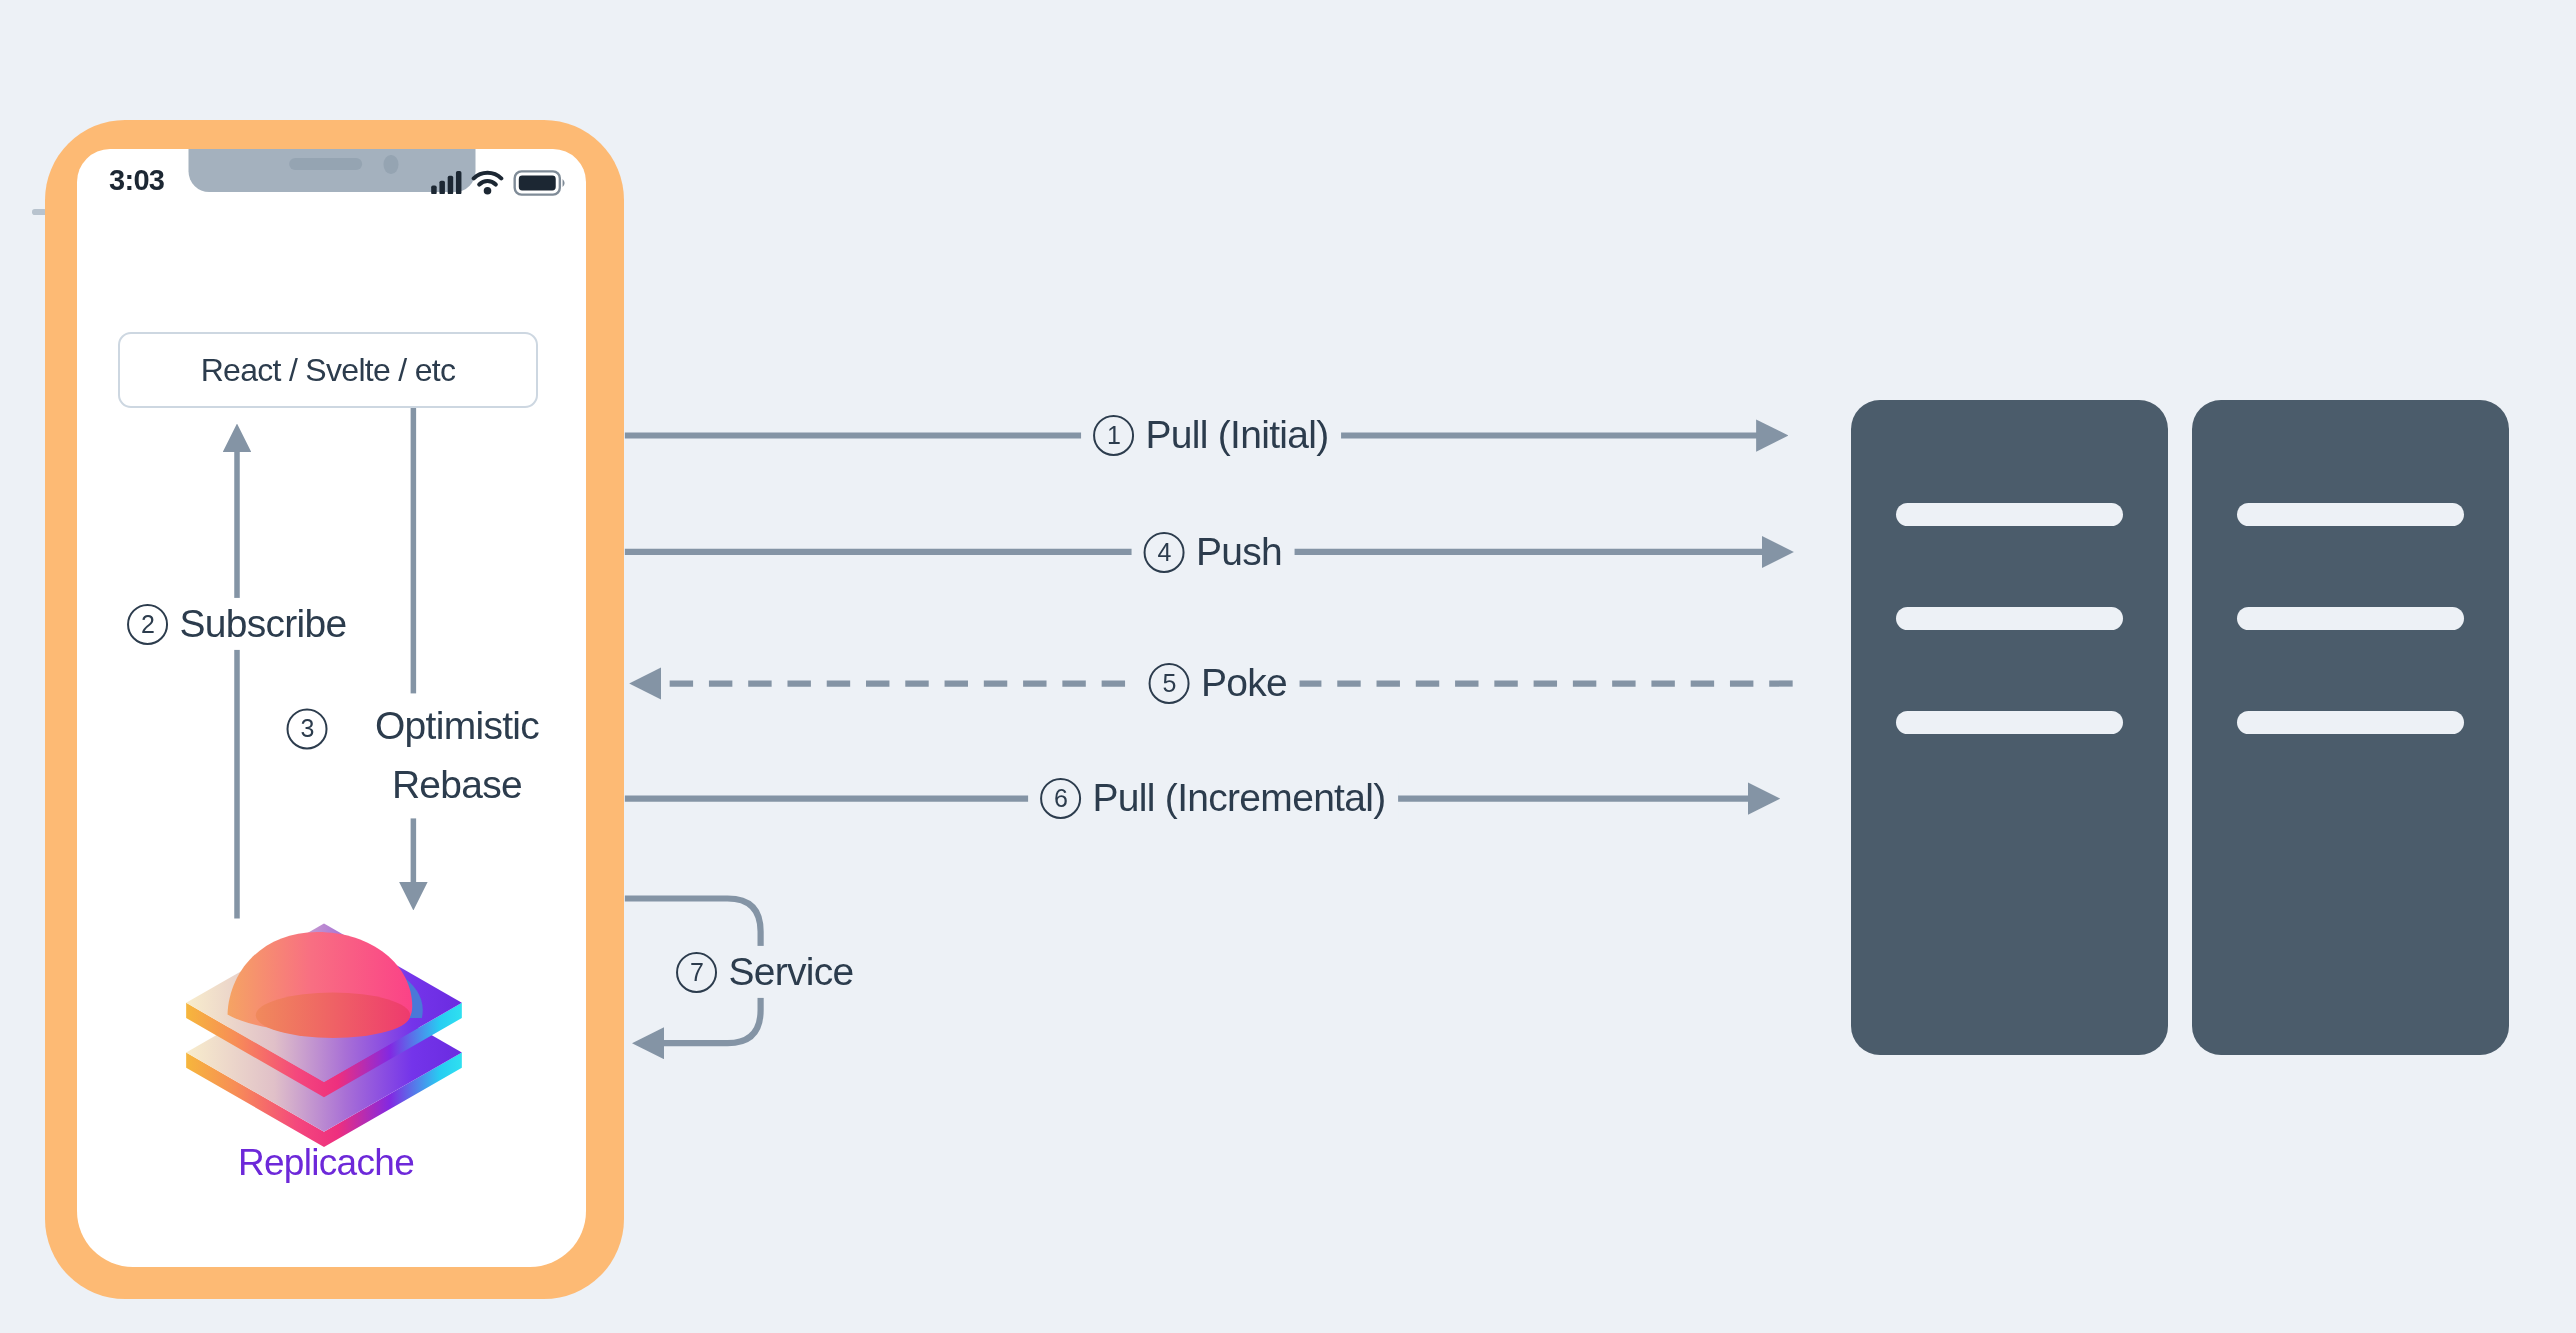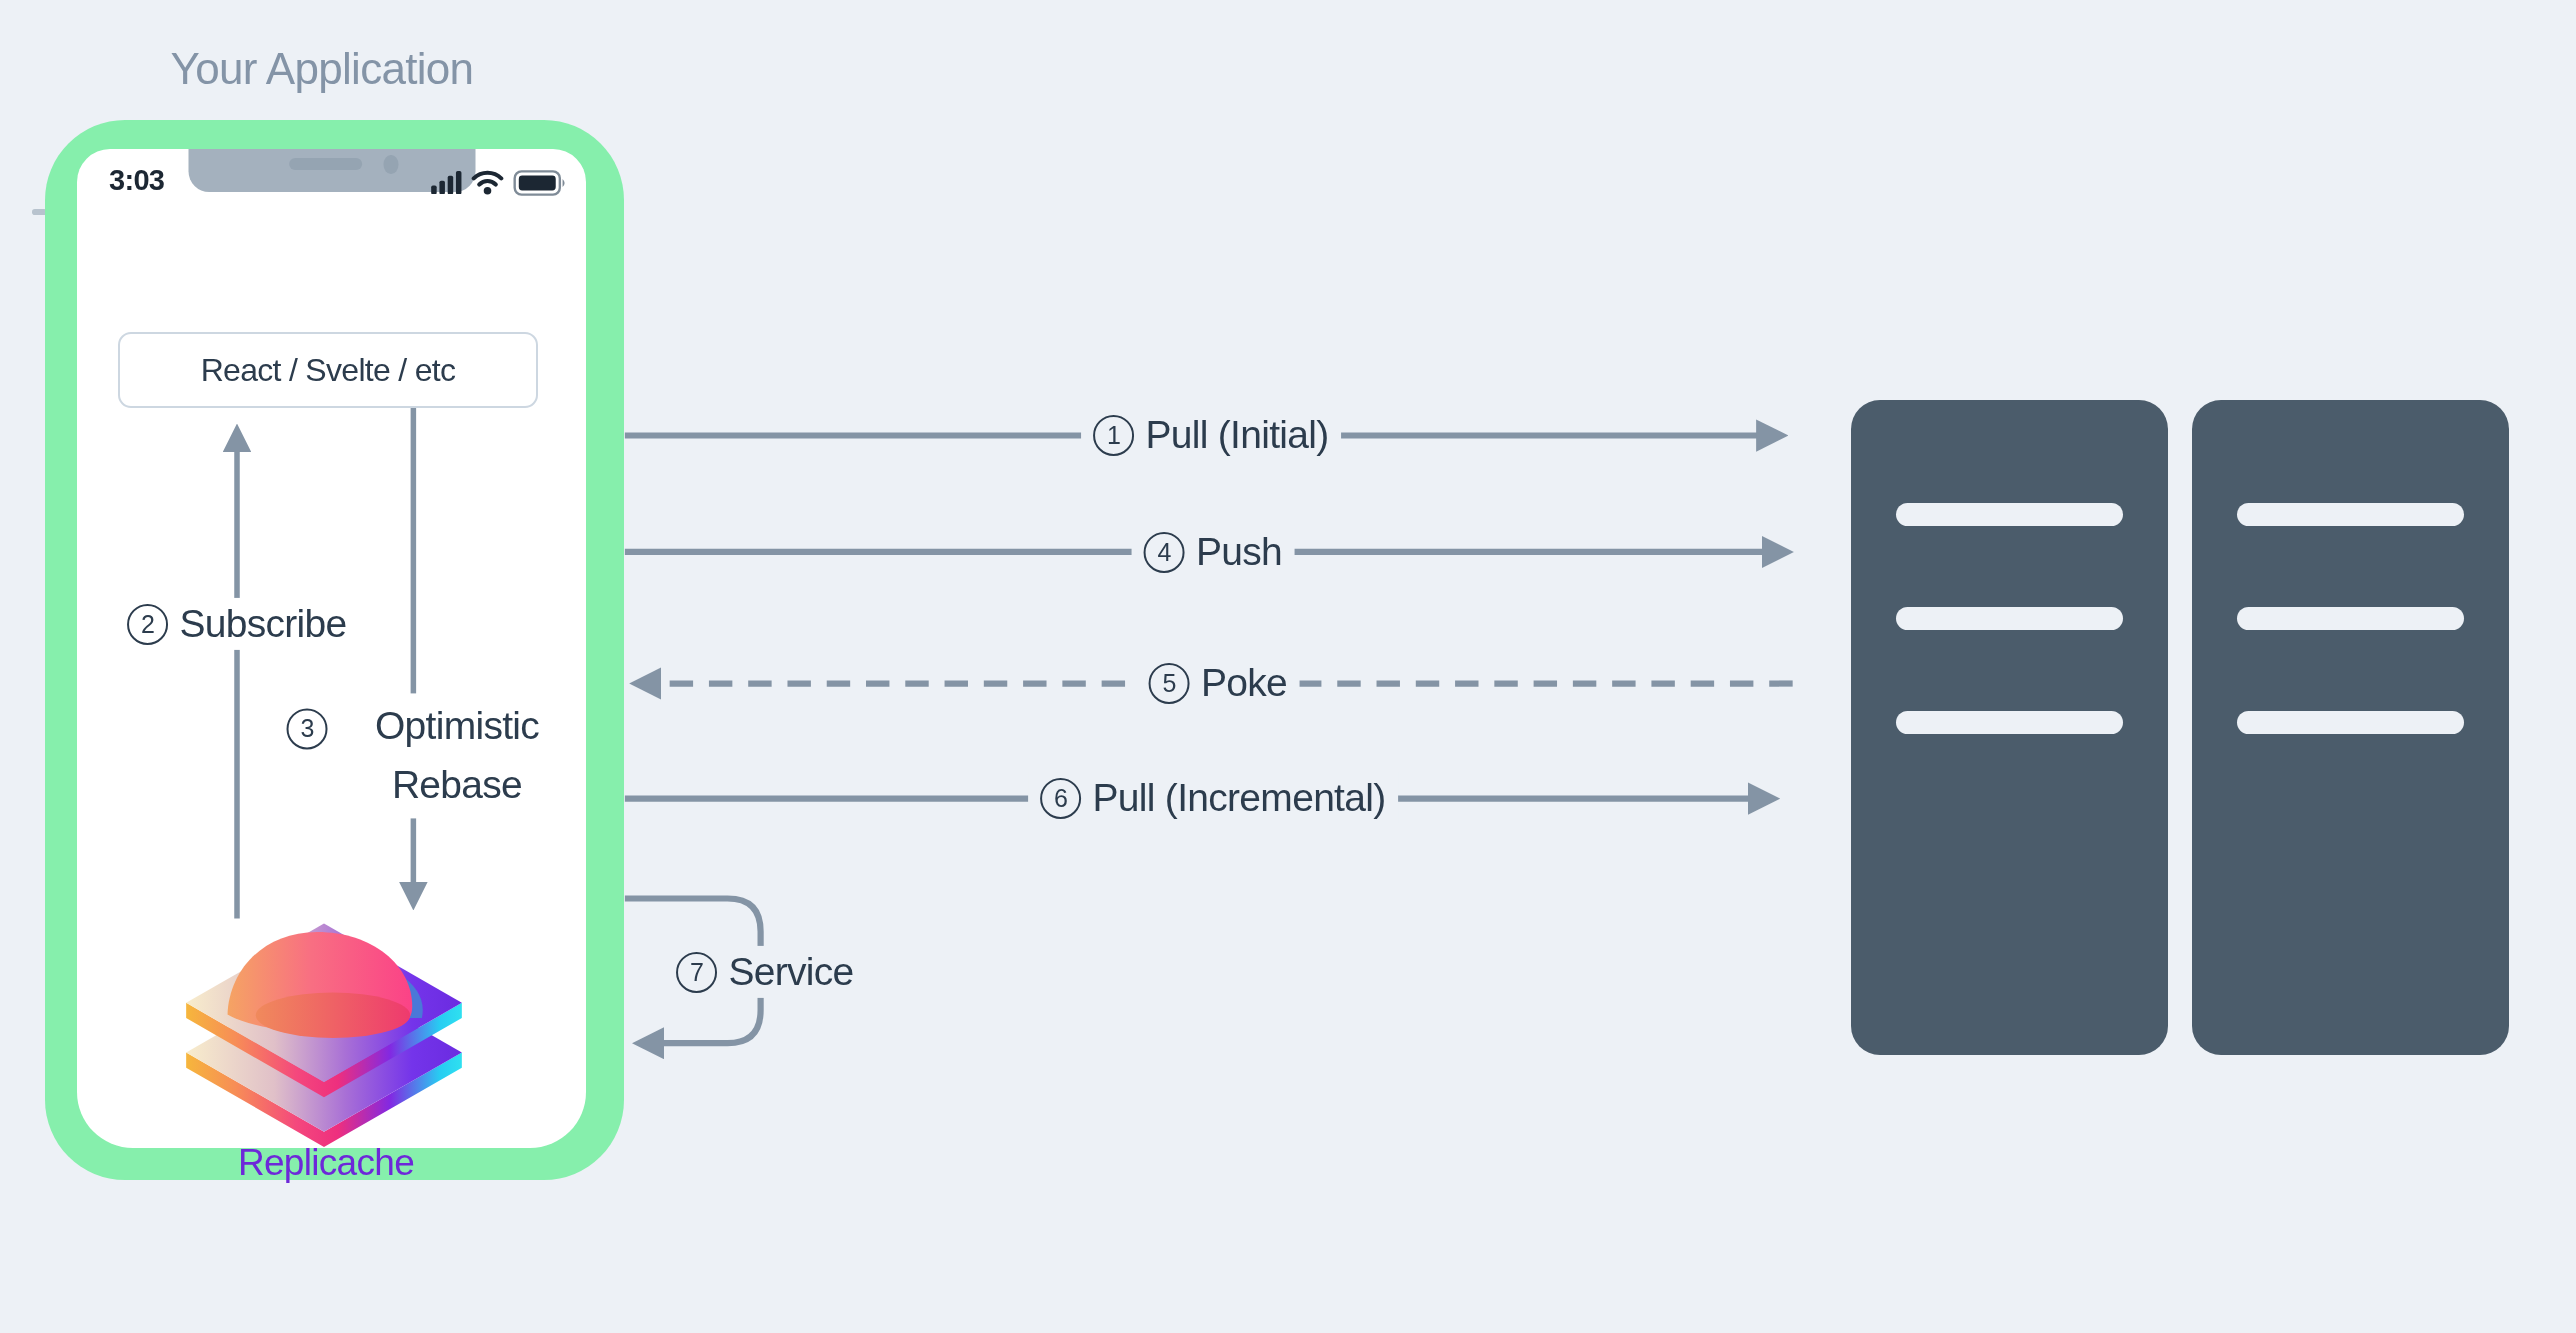--- a/index.html
+++ b/index.html
@@ -24,22 +24,22 @@
   #service-title{left:2187px;top:349px;}
 
   
   .stray-dash{
     position:absolute;left:32px;top:209px;width:15px;height:5.5px;
     border-radius:2.8px;background:#b8c3ce;
   }
 
   
   .phone{
-    position:absolute;left:45px;top:120px;width:579px;height:1060px;
-    background:#86efac;border-radius:80px;text-decoration:underline;
+    position:absolute;left:45px;top:120px;width:579px;height:1179px;
+    background:#fdba74;border-radius:80px;text-decoration:underline;
   }
   .screen{
     position:absolute;left:32px;top:29px;right:38px;bottom:32px;
     background:#ffffff;
     border-radius:33px 33px 56px 56px;
   }
   .notch{
     position:absolute;top:0;left:50%;transform:translateX(-50%);
     width:287px;height:43px;background:#a4b1be;
     border-radius:0 0 20.7px 20.7px;
@@ -116,21 +116,20 @@
   #label-subscribe{left:237px;top:624px;}
   #label-mutate{left:413px;top:756px;align-items:flex-start;}
   #label-mutate .circ{margin-top:11px;}
   .two-line{display:flex;flex-direction:column;text-align:center;line-height:1.5;margin-left:36px;}
 </style>
 </head>
 <body>
 
 <div class="canvas">
 
-  <div class="section-title" id="app-title">Your Application</div>
 
   <div class="stray-dash"></div>
 
   <div class="phone">
     <div class="screen">
       <div class="notch">
         <div class="speaker"></div>
         <div class="camera"></div>
       </div>
       <div class="status-time">3:03</div>

